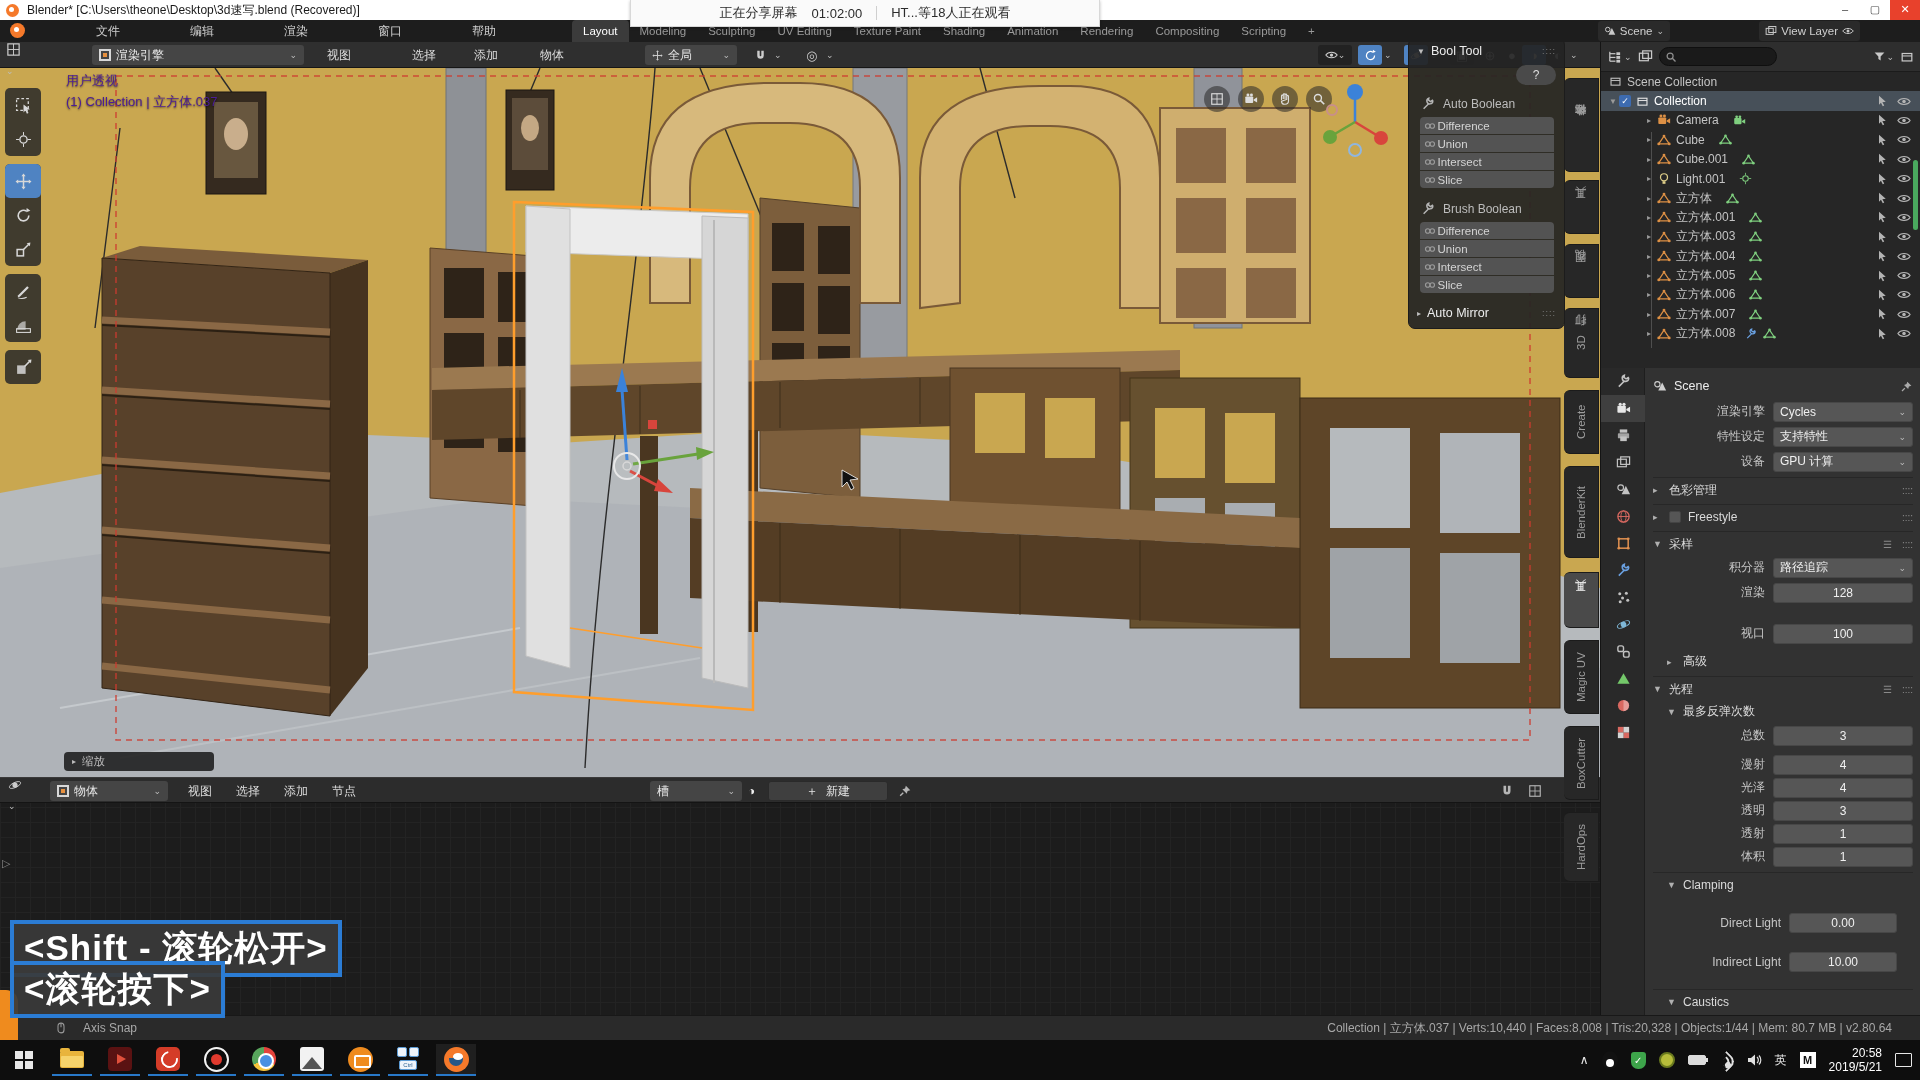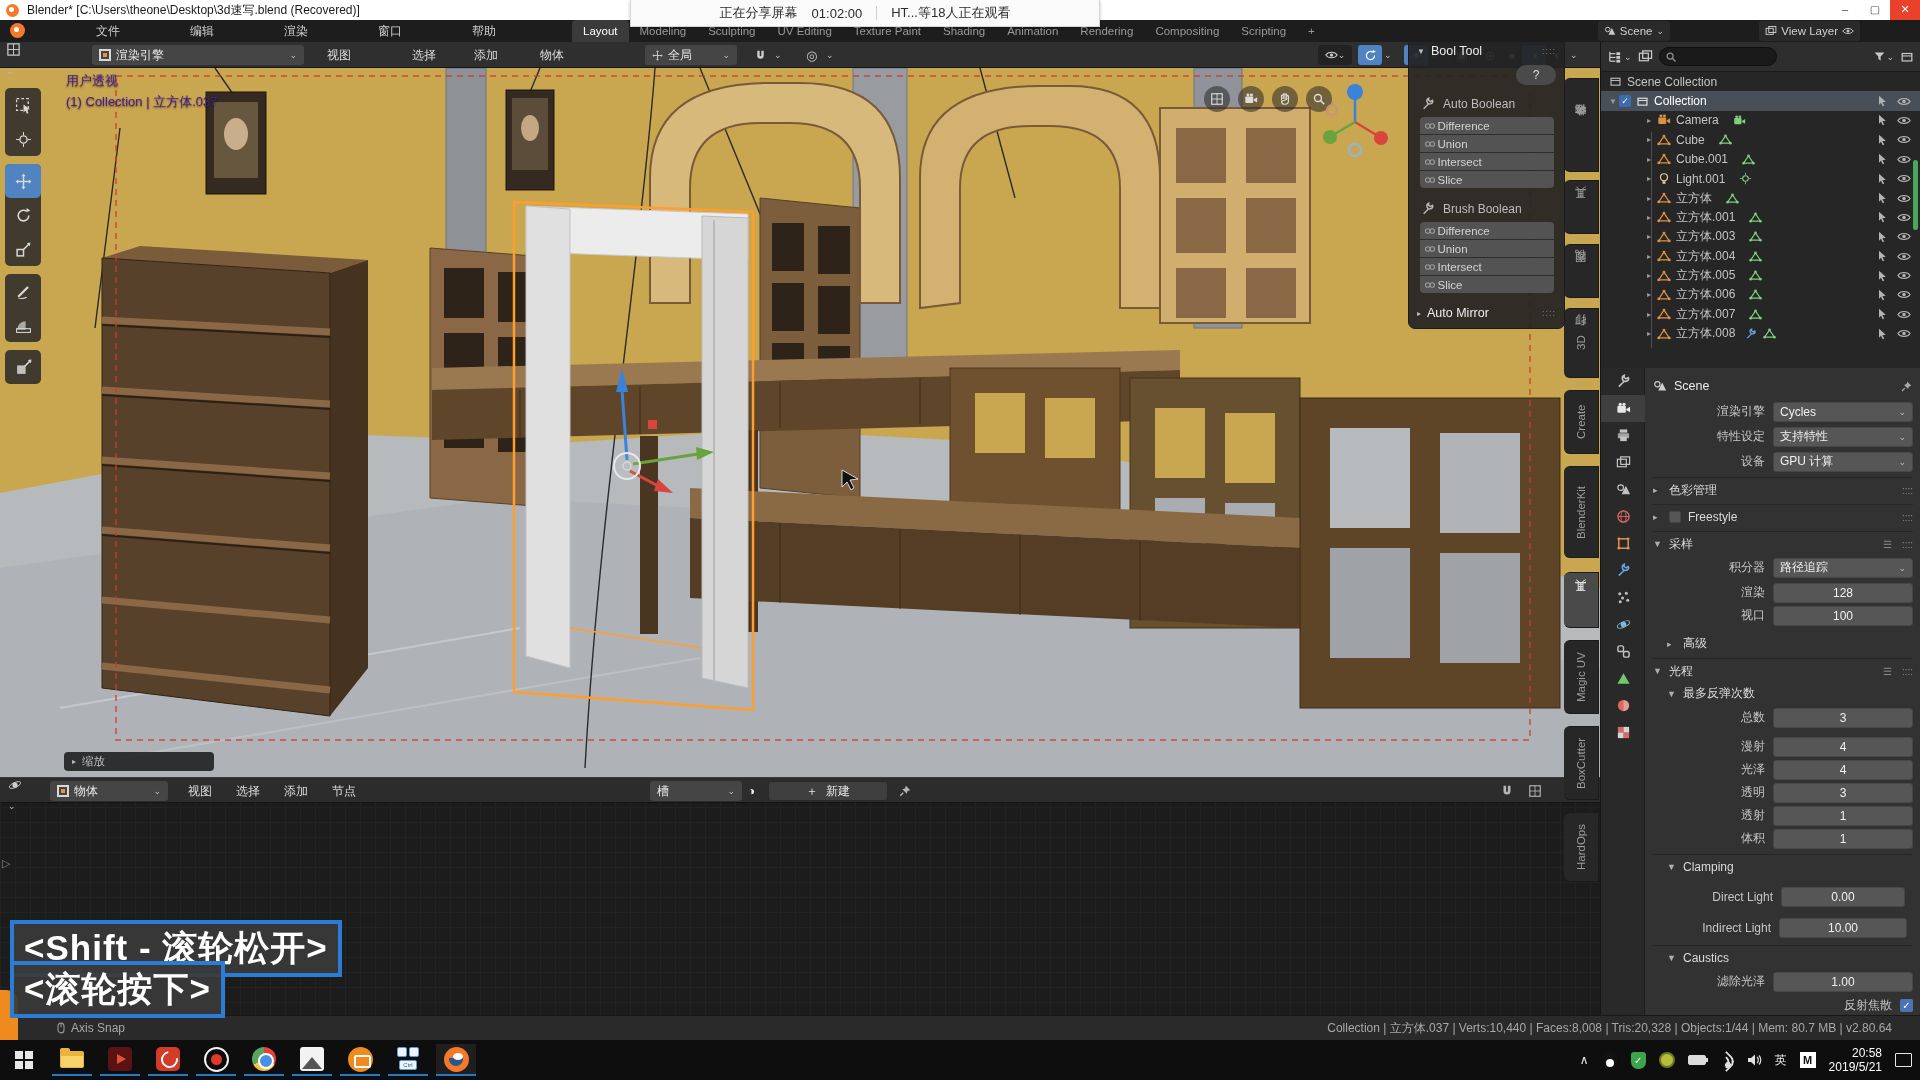--- a/index.html
+++ b/index.html
@@ -151,21 +151,21 @@
   
   .hint { position:absolute; z-index:70; background:rgba(58,58,58,.92); border:4px solid #2b7cd4;
     color:#ffffff; font-weight:700; font-size:35px; line-height:1; padding:6px 10px 8px 10px;
     font-family:"Liberation Sans", sans-serif; letter-spacing:1px; }
   #hint1 { left:10px; top:920px; }
   #hint2 { left:10px; top:961px; }
 
   
   #statusbar { left:0; top:1015px; width:1920px; height:25px; background:#2a2a2a; border-top:1px solid #181818;
     display:flex; align-items:center; color:#a8a8a8; font-size:12px; z-index:20;}
-  #statusbar .left { display:flex; align-items:flex-end; gap:4px; margin-left:55px; }
+  #statusbar .left { display:flex; align-items:flex-end; gap:16px; margin-left:55px; }
   #statusbar .right { margin-left:auto; margin-right:28px; }
 
   
   #blob { left:-8px; top:990px; width:26px; height:62px; background:#ef8b1e; border-radius:0 12px 12px 0; z-index:25;}
 
   
   #taskbar { left:0; top:1040px; width:1920px; height:40px; background:#0e0e0e; z-index:30; }
   .tbi { position:absolute; top:4px; width:40px; height:32px; display:flex; align-items:center; justify-content:center; }
   .tbi.run { border-bottom:2px solid #2878c8; }
   .winlogo { display:grid; grid-template-columns:8px 8px; grid-template-rows:8px 8px; gap:2px; }
@@ -1245,21 +1245,21 @@
           <span class="val">路径追踪</span>
           <span class="chev">⌄</span>
         </span>
     </div>
     <div class="prow" style="margin-bottom:0">
       <span class="plab">渲染</span>
       <span class="pfield num">
           <span class="val">128</span>
         </span>
     </div>
-    <div class="prow" style="margin-top:0">
+    <div class="prow" style="margin-top:18px">
       <span class="plab">视口</span>
       <span class="pfield num">
           <span class="val">100</span>
         </span>
     </div>
     <div class="psec sub" style="border-top:none">
       <span class="caret">▸</span>
         <span>高级</span>
     </div>
     <div class="psec">
@@ -1307,27 +1307,27 @@
     <div class="prow" style="margin:0">
       <span class="plab">体积</span>
       <span class="pfield num">
           <span class="val">1</span>
         </span>
     </div>
     <div class="psec sub">
       <span class="caret">▼</span>
         <span>Clamping</span>
     </div>
-    <div class="prow" style="margin:8px">
+    <div class="prow" style="margin:16px">
       <span class="plab">Direct Light</span>
       <span class="pfield num">
           <span class="val">0.00</span>
         </span>
     </div>
-    <div class="prow" style="margin:6px">
+    <div class="prow" style="margin:16px">
       <span class="plab">Indirect Light</span>
       <span class="pfield num">
           <span class="val">10.00</span>
         </span>
     </div>
     <div class="psec sub">
       <span class="caret">▼</span>
         <span>Caustics</span>
     </div>
     <div class="prow">

